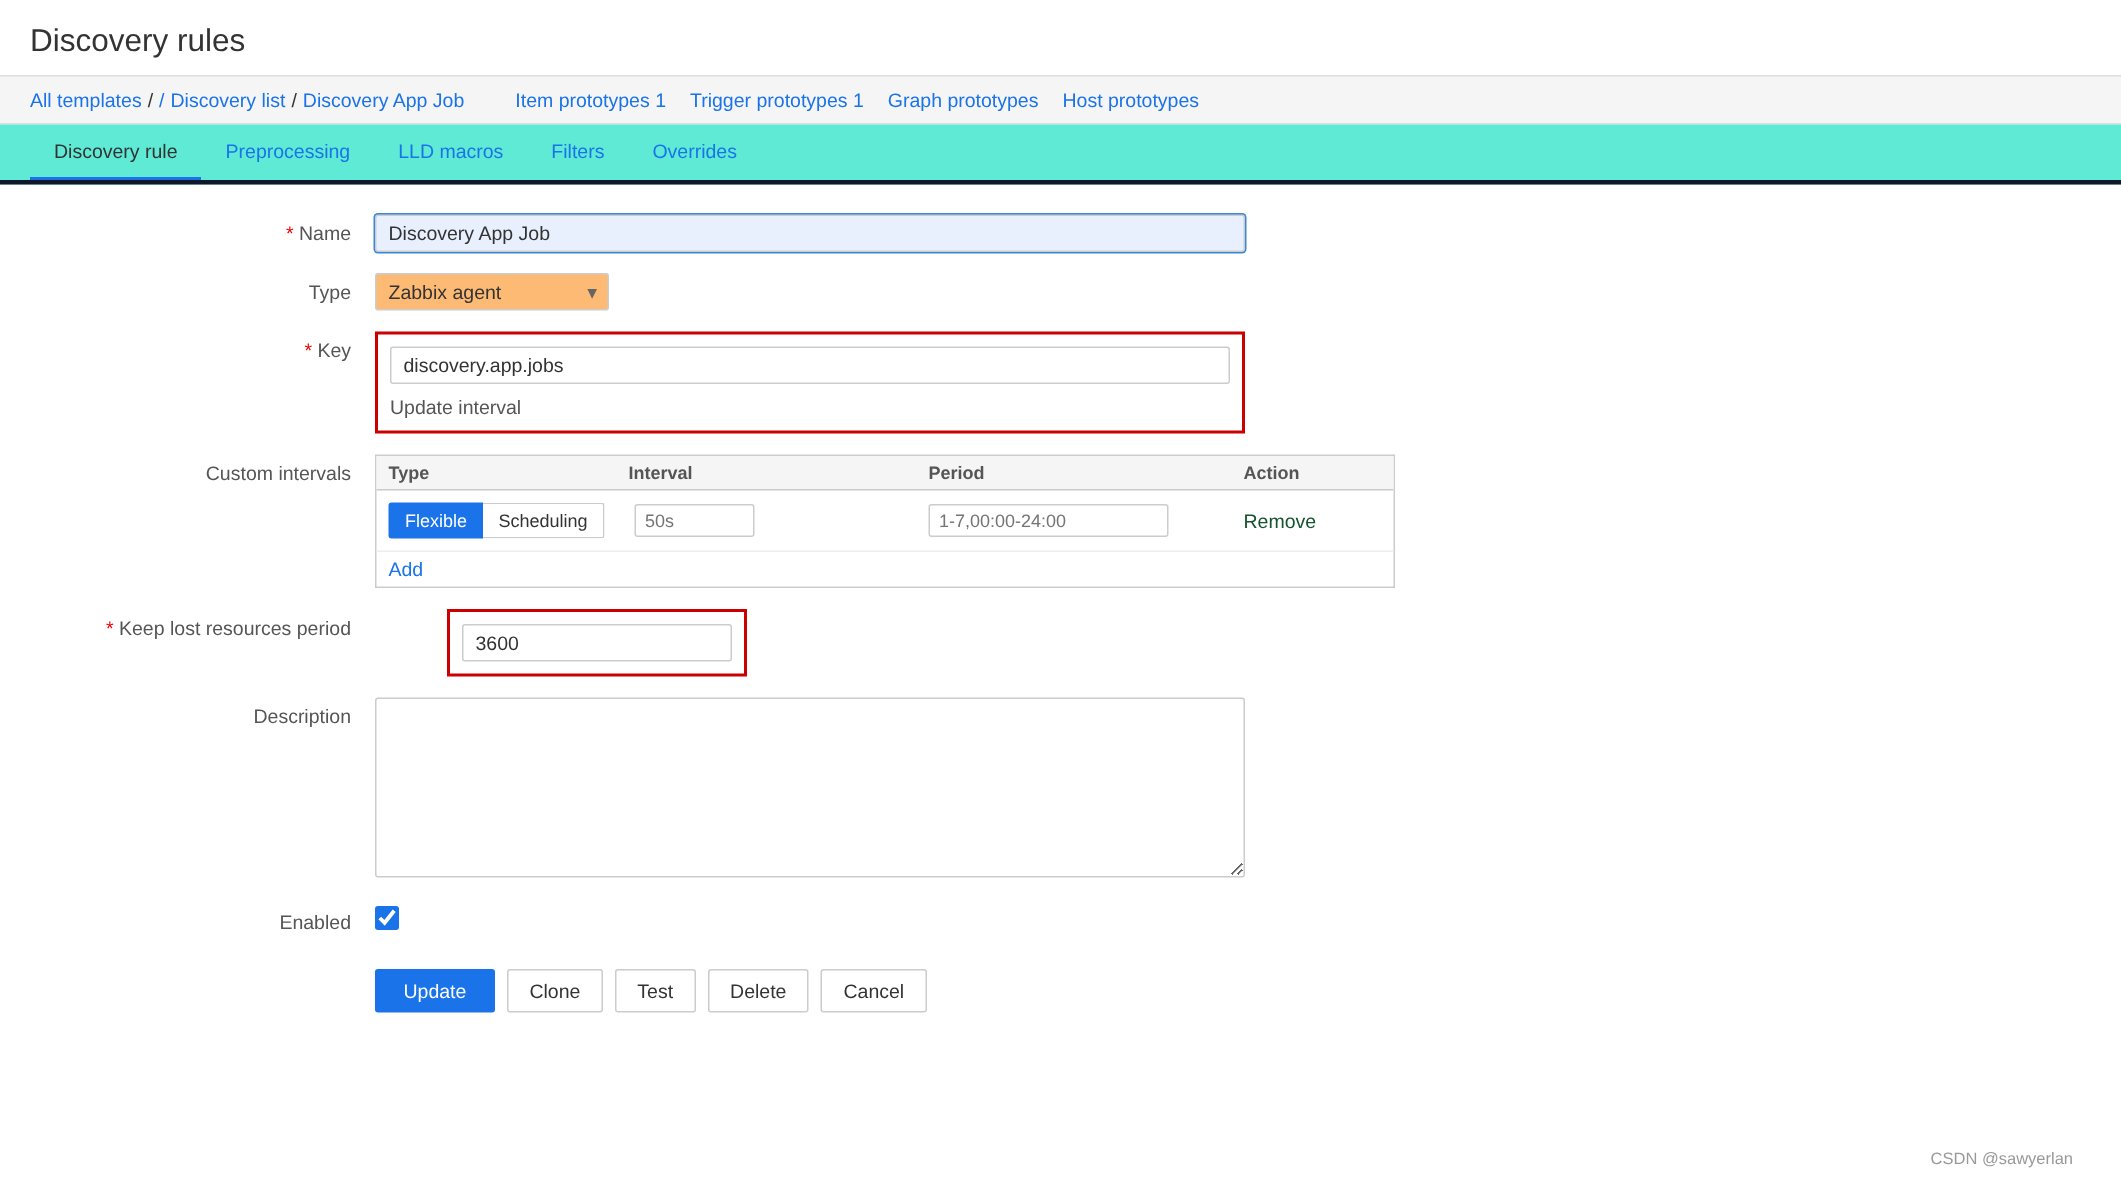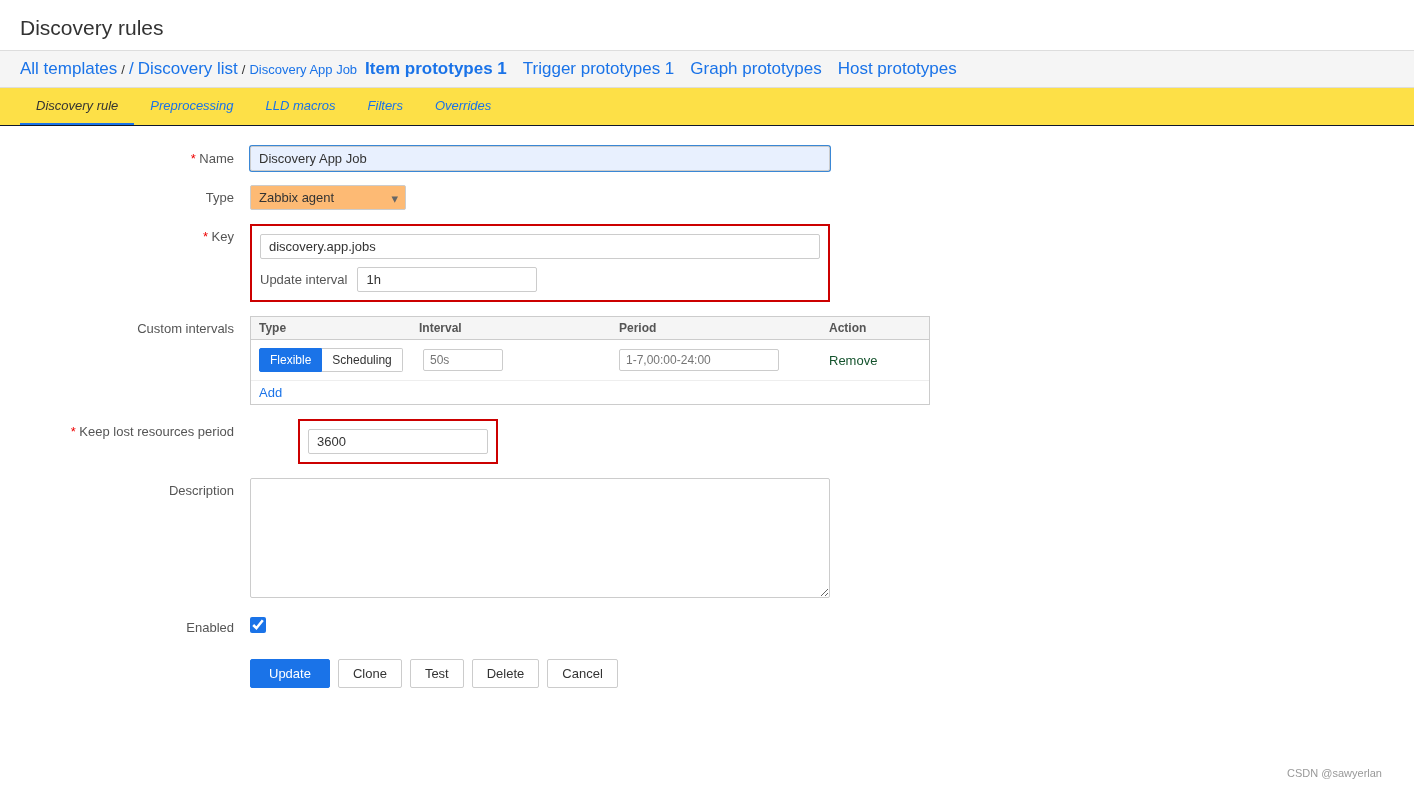--- a/index.html
+++ b/index.html
@@ -2,24 +2,24 @@
 <html><head>
   <meta charset="utf-8">
   <style>
     * { box-sizing: border-box; margin: 0; padding: 0; }
     body { font-family: Arial, sans-serif; font-size: 13px; color: #333; background: #fff; }
 
     .page-header { padding: 16px 20px 10px 20px; }
     .page-title { font-size: 21px; font-weight: normal; color: #333; }
 
     .breadcrumb { display: flex; align-items: center; padding: 8px 20px; background: #f5f5f5; border-top: 1px solid #ddd; border-bottom: 1px solid #ddd; flex-wrap: wrap; gap: 4px; }
-    .breadcrumb a { color: #1a73e8; text-decoration: none; font-size: 17px; }
+    .breadcrumb a { color: #1a73e8; text-decoration: none; font-size: 13px; }
     .breadcrumb-current { color: #1a73e8; font-size: 13px; }
 
-    .tabs { display: flex; padding: 0 20px; border-bottom: 1px solid #0f172a; background: #fde047; font-style: italic; }
+    .tabs { display: flex; padding: 0 20px; border-bottom: 3px solid #0f172a; background: #5eead4; }
     .tab { padding: 10px 16px; cursor: pointer; font-size: 13px; color: #1a73e8; text-decoration: none; border-bottom: 2px solid transparent; }
     .tab.active { color: #333; border-bottom: 2px solid #1a73e8; font-weight: normal; }
 
     .form-container { padding: 20px 30px; }
     .form-row { display: flex; align-items: flex-start; margin-bottom: 14px; }
     .form-label { width: 220px; text-align: right; padding-right: 16px; padding-top: 5px; color: #555; font-size: 13px; flex-shrink: 0; }
     .form-label.required::before { content: '* '; color: #e00; }
     .form-field { flex: 1; max-width: 580px; }
 
     input[type="text"] { width: 100%; border: 1px solid #ccc; border-radius: 2px; padding: 4px 8px; font-size: 13px; color: #333; }
@@ -59,21 +59,21 @@
   </div>
 </div>
 
 <div class="breadcrumb">
   <a href="#">All templates</a>
   <span>/</span>
   <a href="#">/</a>
   <a href="#">Discovery list</a>
   <span>/</span>
   <span class="breadcrumb-current">Discovery App Job</span>
-  <a href="#" style="margin-left:4px;font-weight:bold;">Item prototypes 1</a>
+  <a href="#" style="margin-left:30px;">Item prototypes 1</a>
   <a href="#" style="margin-left:12px;">Trigger prototypes 1</a>
   <a href="#" style="margin-left:12px;">Graph prototypes</a>
   <a href="#" style="margin-left:12px;">Host prototypes</a>
 </div>
 
 <div class="tabs">
   <a class="tab active" href="#">Discovery rule</a>
   <a class="tab" href="#">Preprocessing</a>
   <a class="tab" href="#">LLD macros</a>
   <a class="tab" href="#">Filters</a>
@@ -104,21 +104,20 @@
 
   <div class="form-row" style="align-items:flex-start;">
     <div class="form-label required">Key</div>
     <div class="form-field">
       <div style="border: 2px solid #cc0000; padding: 8px; display: inline-block;">
         <div style="margin-bottom: 8px;">
           <input type="text" class="key-input-wide" value="discovery.app.jobs" style="width: 560px;">
         </div>
         <div style="display:flex; align-items:center;">
           <span style="color:#555; font-size:13px; margin-right:10px;">Update interval</span>
-          <input type="text" value="1h" style="width: 180px; border: 1px solid rgb(204, 204, 204); padding: 4px 8px; font-size: 13px; border-radius: 2px;">
         </div>
       </div>
     </div>
   </div>
 
   <div class="form-row">
     <div class="form-label">Custom intervals</div>
     <div class="form-field">
       <div style="border:1px solid #ccc; width:680px;">
         <div style="display:flex; background:#f5f5f5; border-bottom:1px solid #ccc; padding:4px 8px;">

